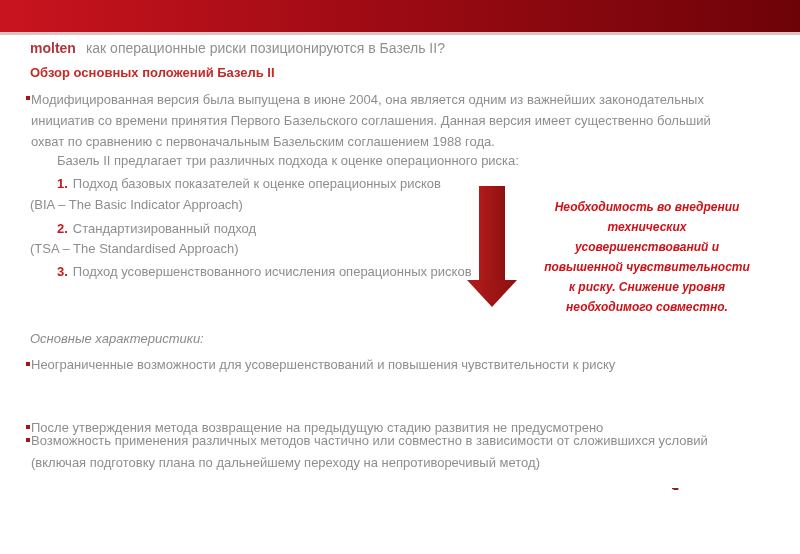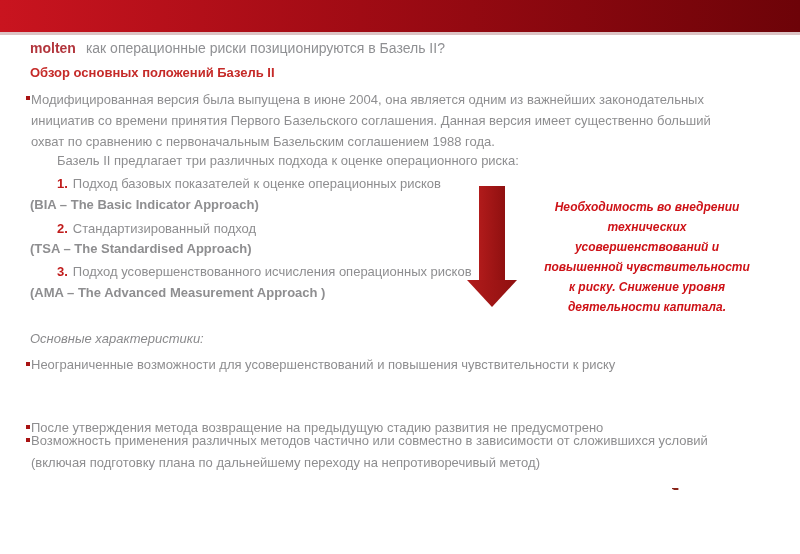--- a/index.html
+++ b/index.html
@@ -16,21 +16,21 @@
   .title-question{color:#8f9093;}
   
   .heading-red{position:absolute;left:30px;top:65px;font-size:13px;font-weight:bold;color:#c52a28;white-space:nowrap;}
   
   .intro{position:absolute;left:31px;top:89px;width:716px;font-size:13px;line-height:21px;color:#8e8e90;}
   .sq-bullet::before{content:"";position:absolute;left:-5px;top:7px;width:4px;height:4px;background:#a91313;}
   
   .lead-line{position:absolute;left:57px;top:153px;font-size:13px;color:#8e8e90;white-space:nowrap;}
   .approach-line{position:absolute;left:57px;font-size:13px;color:#8e8e90;white-space:nowrap;}
   .approach-num{color:#c01b1b;font-weight:bold;margin-right:5px;}
-  .abbr-line{position:absolute;left:30px;font-size:13px;color:#8e8e90;white-space:nowrap;font-weight:bold;}
+  .abbr-line{position:absolute;left:30px;font-size:13px;color:#8e8e90;white-space:nowrap;}
   .a1{top:176px;} .a1b{top:197px;}
   .a2{top:221px;} .a2b{top:241px;}
   .a3{top:264px;} .a3b{top:285px;}
   
   .down-arrow{position:absolute;left:466px;top:186px;width:52px;height:122px;}
   
   .callout{position:absolute;left:510px;top:197px;width:274px;text-align:center;
     font-size:12px;line-height:20px;font-weight:bold;font-style:italic;color:#ce1217;}
   
   .char-heading{position:absolute;left:30px;top:331px;font-size:13px;font-weight:normal;font-style:italic;color:#8a8a8c;white-space:nowrap;}
@@ -69,40 +69,39 @@
   <div class="abbr-line a1b">(BIA – The Basic Indicator Approach)</div>
 
   <div class="approach-line a2">
     <span class="approach-num">2.</span><span>Стандартизированный подход</span>
   </div>
   <div class="abbr-line a2b">(TSA – The Standardised Approach)</div>
 
   <div class="approach-line a3">
     <span class="approach-num">3.</span><span>Подход усовершенствованного исчисления операционных рисков</span>
   </div>
-  <div class="abbr-line a3b">(AMA – The Advanced Measurement Approach )</div>
 
   <svg class="down-arrow" viewBox="0 0 52 122" xmlns="http://www.w3.org/2000/svg">
     <defs>
       <linearGradient id="arrowGrad" x1="0" y1="0" x2="1" y2="0">
         <stop offset="0" stop-color="#b11b1b"></stop>
         <stop offset="1" stop-color="#8f1010"></stop>
       </linearGradient>
     </defs>
     <rect x="13" y="0" width="26" height="96" fill="url(#arrowGrad)"></rect>
     <polygon points="1,94 51,94 26,121" fill="url(#arrowGrad)"></polygon>
   </svg>
 
   <div class="callout">
     <div>Необходимость во внедрении</div>
     <div>технических</div>
     <div>усовершенствований и</div>
     <div>повышенной чувствительности</div>
     <div>к риску. Снижение уровня</div>
-    <div>деятельности капитала.</div>
+    <div>необходимого совместно.</div>
   </div>
 
   <div class="char-heading">Основные характеристики:</div>
 
   <div class="char-item sq-bullet c1">Неограниченные возможности для усовершенствований и повышения чувствительности к риску</div>
   <div class="char-item sq-bullet c3">После утверждения метода возвращение на предыдущую стадию развития не предусмотрено</div>
   <div class="char-item sq-bullet c4">Возможность применения различных методов частично или совместно в зависимости от сложившихся условий (включая подготовку плана по дальнейшему переходу на непротиворечивый метод)</div>
 
   <div class="logo">molten</div>
   <div class="copyright">Copyright © 2006 Molten Limited</div>

